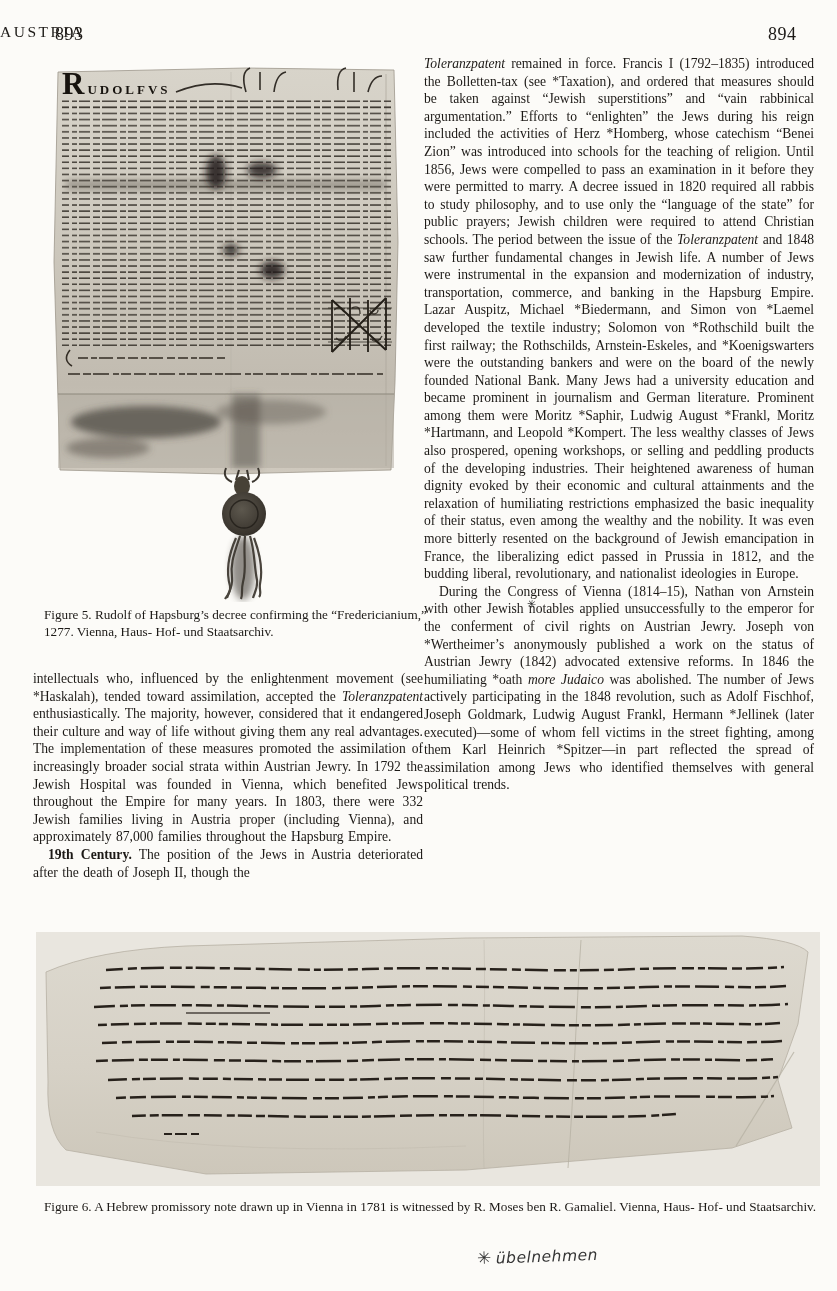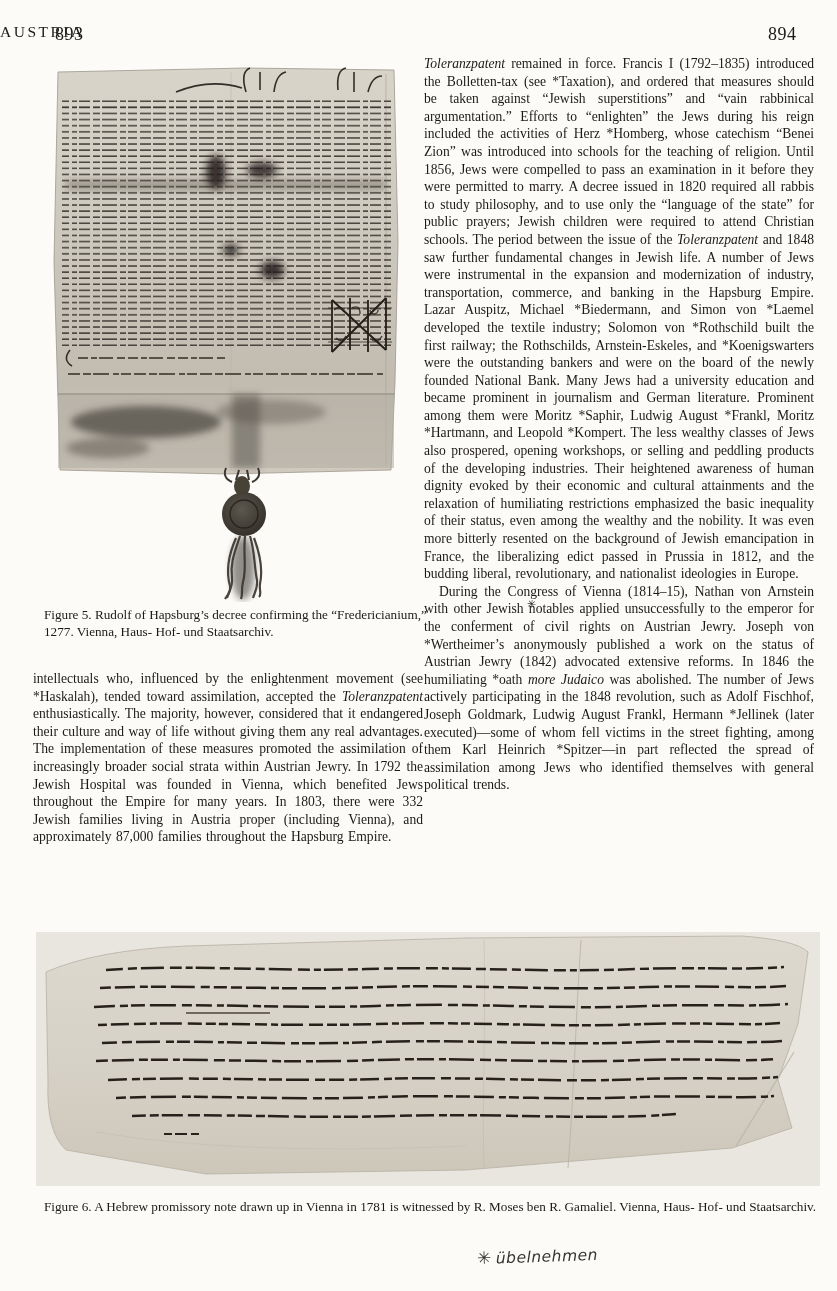--- a/index.html
+++ b/index.html
@@ -125,26 +125,28 @@
 
     <g stroke="#37322a" stroke-width="2.2" fill="none" opacity="0.9">
       <path d="M194,474 C188,492 184,502 186,516 C187,524 183,530 181,536"></path>
       <path d="M199,474 C197,494 201,506 197,520 C195,528 197,532 195,537"></path>
       <path d="M204,474 C209,490 208,504 211,518 C212,526 208,532 207,536"></path>
       <path d="M190,476 C182,494 180,510 184,524 C185,530 181,534 179,537"></path>
       <path d="M208,476 C214,492 217,508 214,522 C213,528 216,532 213,535"></path>
     </g>
     <ellipse cx="197" cy="506" rx="12" ry="32" fill="#3b362e" opacity="0.55" filter="url(#blur5)"></ellipse>
   </svg>
+  <div class="charter-heading">RUDOLFVS</div>
 </div>
 
 <div class="caption cap5">Figure 5.  Rudolf of Hapsburg’s decree confirming the “Fredericianium,” 1277. Vienna, Haus- Hof- und Staatsarchiv.</div>
 
 <div class="colblock leftcol">
   <p><span>intellectuals who, influenced by the enlightenment movement (see *Haskalah), tended toward assimilation, accepted the </span><span style="font-style: italic;">Toleranzpatent</span><span> enthusiastically. The majority, however, considered that it endangered their culture and way of life without giving them any real advantages. The implementation of these measures promoted the assimilation of increasingly broader social strata within Austrian Jewry. In 1792 the Jewish Hospital was founded in Vienna, which benefited Jews throughout the Empire for many years. In 1803, there were 332 Jewish families living in Austria proper (including Vienna), and approximately 87,000 families throughout the Hapsburg Empire.</span></p>
+  <p class="indent"><span style="font-weight: bold;">19th Century.</span><span> The position of the Jews in Austria deteriorated after the death of Joseph II, though the</span></p>
 </div>
 
 <div class="colblock rightcol">
   <p><span style="font-style: italic;">Toleranzpatent</span><span> remained in force. Francis I (1792–1835) introduced the Bolletten-tax (see *Taxation), and ordered that measures should be taken against “Jewish superstitions” and “vain rabbinical argumentation.” Efforts to “enlighten” the Jews during his reign included the activities of Herz *Homberg, whose catechism “Benei Zion” was introduced into schools for the teaching of religion. Until 1856, Jews were compelled to pass an examination in it before they were permitted to marry. A decree issued in 1820 required all rabbis to study philosophy, and to use only the “language of the state” for public prayers; Jewish children were required to attend Christian schools. The period between the issue of the </span><span style="font-style: italic;">Toleranzpatent</span><span> and 1848 saw further fundamental changes in Jewish life. A number of Jews were instrumental in the expansion and modernization of industry, transportation, commerce, and banking in the Hapsburg Empire. Lazar Auspitz, Michael *Biedermann, and Simon von *Laemel developed the textile industry; Solomon von *Rothschild built the first railway; the Rothschilds, Arnstein-Eskeles, and *Koenigswarters were the outstanding bankers and were on the board of the newly founded National Bank. Many Jews had a university education and became prominent in journalism and German literature. Prominent among them were Moritz *Saphir, Ludwig August *Frankl, Moritz *Hartmann, and Leopold *Kompert. The less wealthy classes of Jews also prospered, opening workshops, or selling and peddling products of the developing industries. Their heightened awareness of human dignity evoked by their economic and cultural attainments and the relaxation of humiliating restrictions emphasized the basic inequality of their status, even among the wealthy and the nobility. It was even more bitterly resented on the background of Jewish emancipation in France, the liberalizing edict passed in Prussia in 1812, and the budding liberal, revolutionary, and nationalist ideologies in Europe.</span></p>
   <p class="indent"><span>During the Congress of Vienna (1814–15), Nathan von Arnstein with other Jewish notables applied unsuccessfully to the emperor for the conferment of civil rights on Austrian Jewry. Joseph von *Wertheimer’s anonymously published a work on the status of Austrian Jewry (1842) advocated extensive reforms. In 1846 the humiliating *oath </span><span style="font-style: italic;">more Judaico</span><span> was abolished. The number of Jews actively participating in the 1848 revolution, such as Adolf Fischhof, Joseph Goldmark, Ludwig August Frankl, Hermann *Jellinek (later executed)—some of whom fell victims in the street fighting, among them Karl Heinrich *Spitzer—in part reflected the spread of assimilation among Jews who identified themselves with general political trends.</span></p>
 </div>
 
 <div class="inline-star">✳</div>
 
 <div class="fig6">

